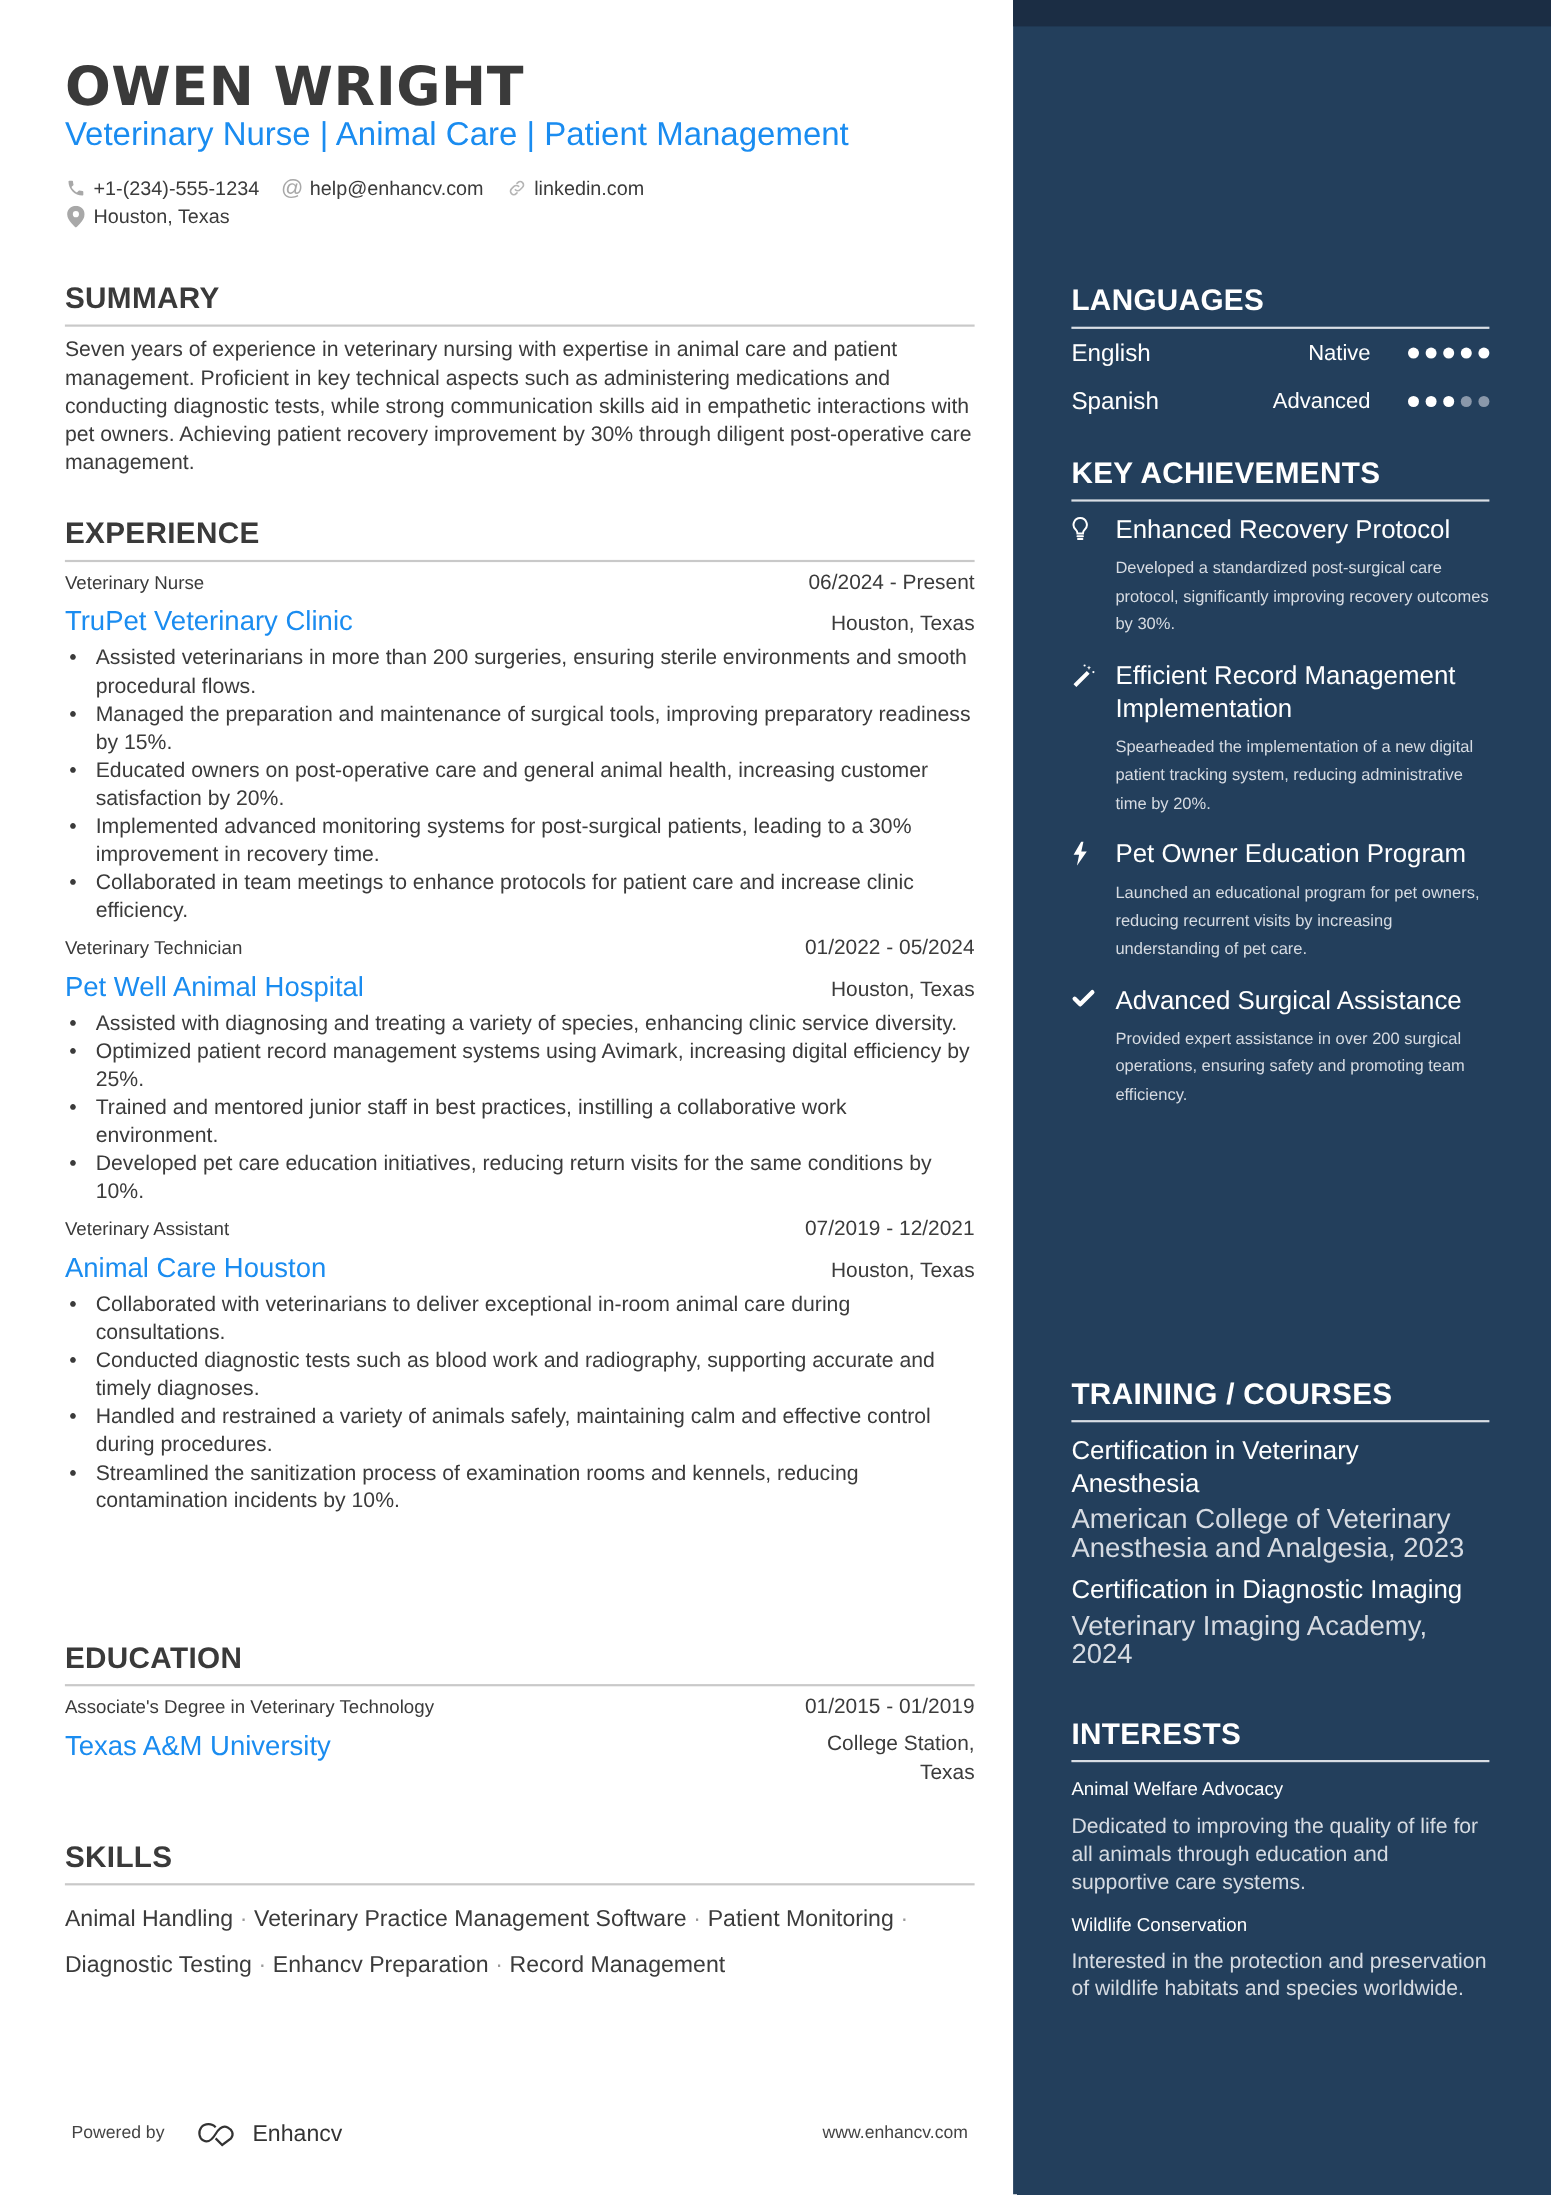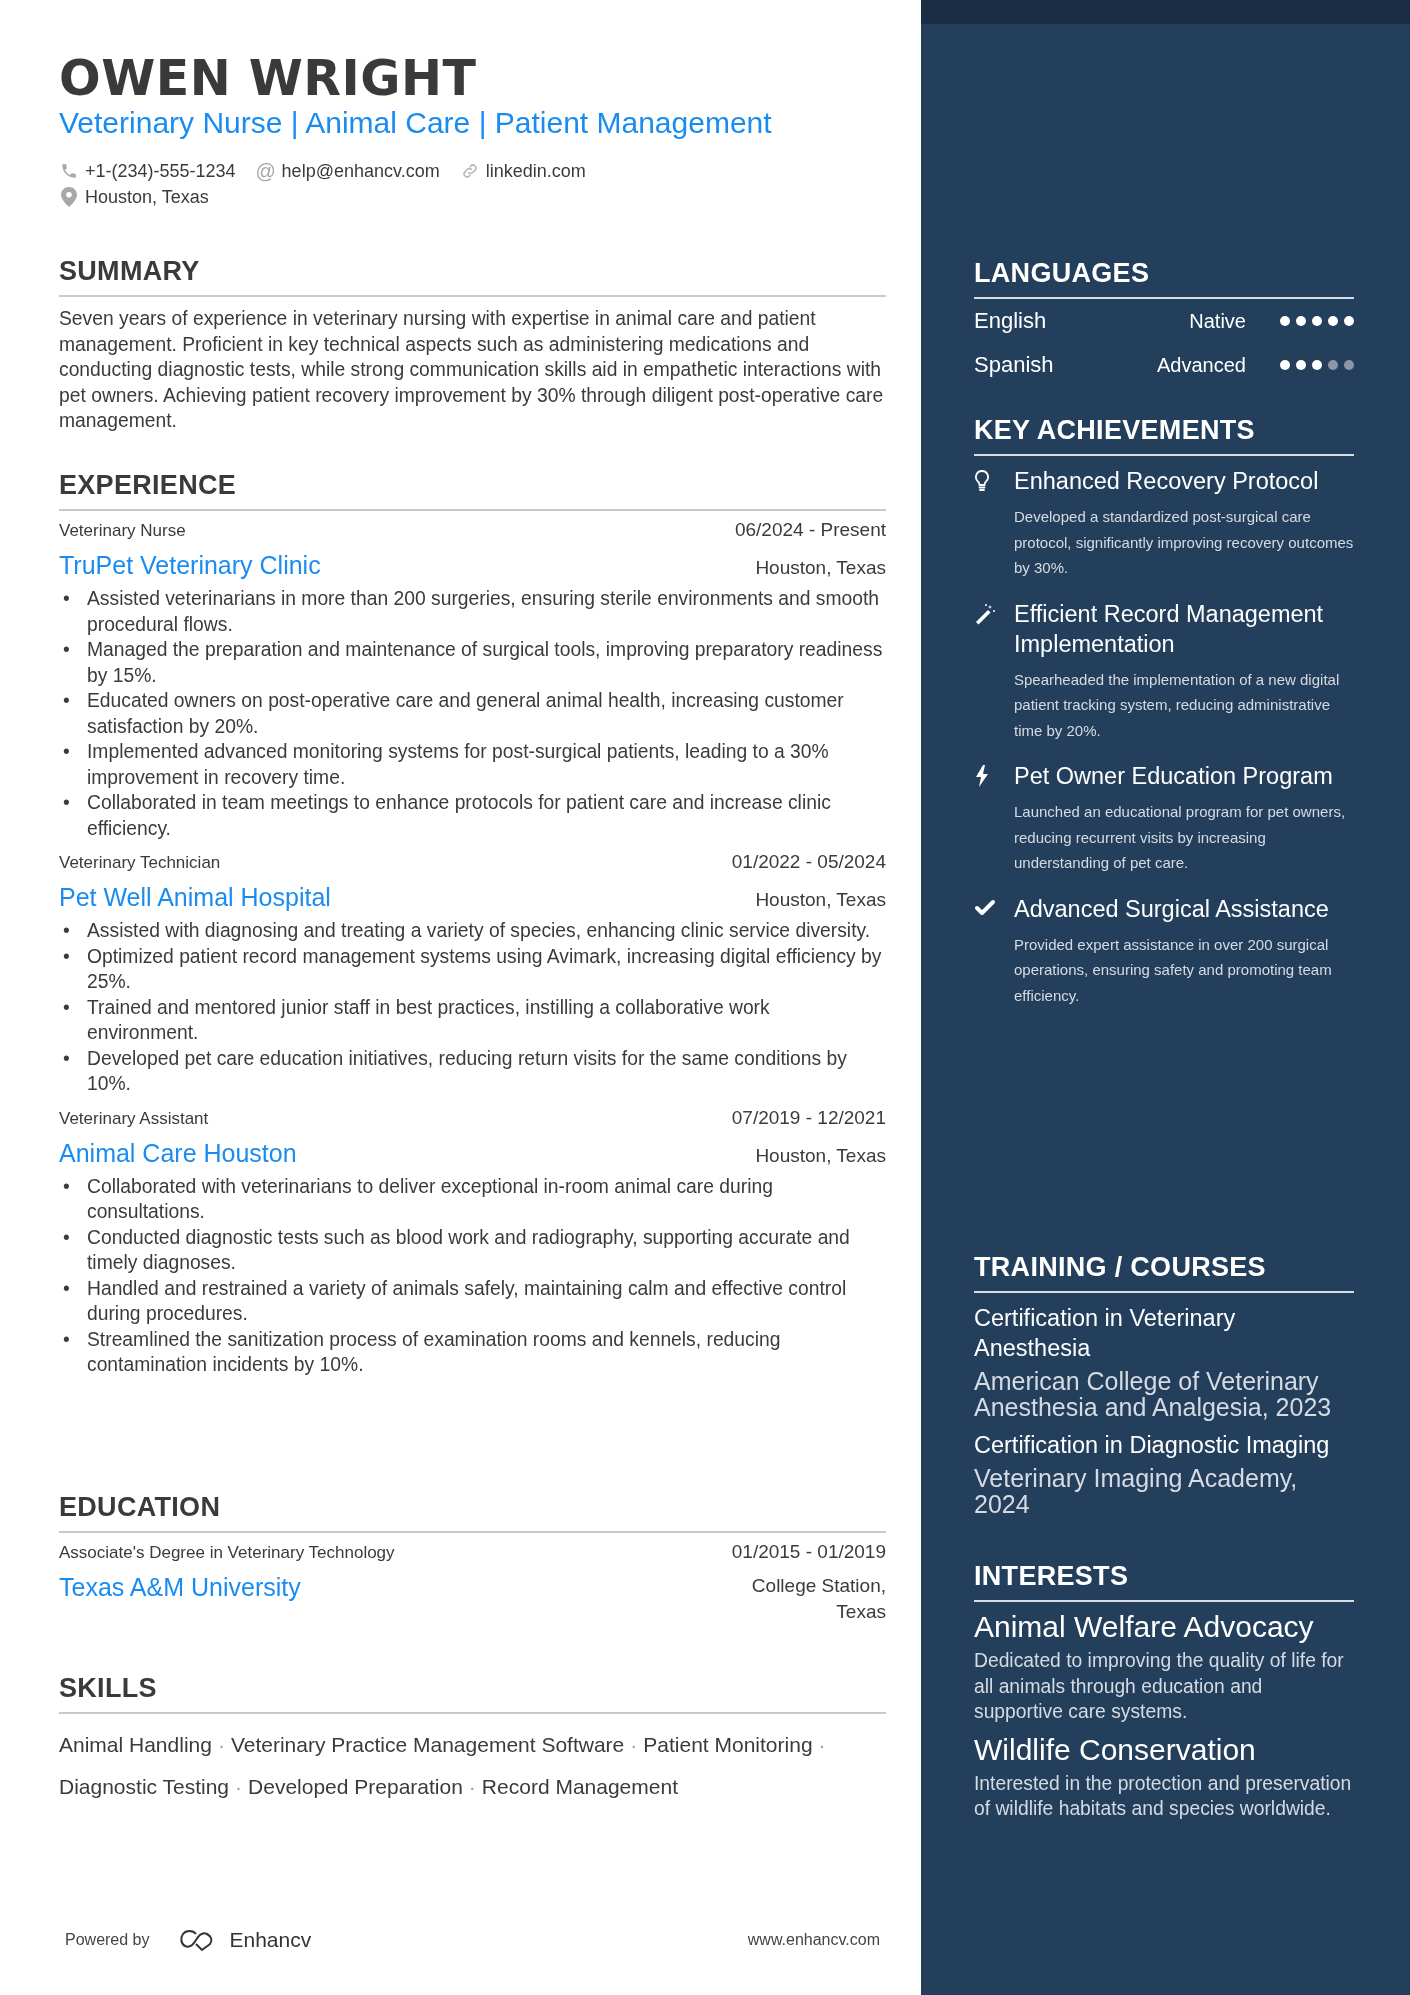--- a/index.html
+++ b/index.html
@@ -68,21 +68,21 @@
   .ach-icon { width: 40px; flex: none; padding-top: 4px; color: #ffffff; }
   .ach-body { flex: 1; }
   .ach-title { font-size: 23.5px; line-height: 30px; color: #ffffff; }
   .ach-desc { margin-top: 8px; font-size: 15px; line-height: 25.5px; color: #d6dbe2; margin-bottom: 8px; }
 
   .training { top: 1252px; }
   .course-title { font-size: 23.5px; line-height: 30px; color: #ffffff; margin-top: 10px; }
   .course-sub { margin-top: 6px; font-size: 25px; line-height: 25.5px; color: #d6dbe2; margin-bottom: 6px; }
 
   .interests { top: 1561px; }
-  .int-title { font-size: 30px; line-height: 30px; color: #ffffff; margin-top: 10px; }
+  .int-title { font-size: 17px; line-height: 30px; color: #ffffff; margin-top: 10px; }
   .int-desc { margin-top: 6px; font-size: 19.3px; line-height: 25.5px; color: #d6dbe2; margin-bottom: 8px; }
 </style>
 </head>
 <body>
 
 <div class="sidebar">
   <div class="sidebar-top"></div>
 </div>
 
 <div class="main">
@@ -204,21 +204,21 @@
   </section>
 
   <section class="skills">
     <h2 class="section-title">SKILLS</h2>
     <div class="rule"></div>
     <div class="skills-list">
       <div>
         <span>Animal Handling</span><span class="skill-sep">·</span><span>Veterinary Practice Management Software</span><span class="skill-sep">·</span><span>Patient Monitoring</span><span class="skill-sep">·</span>
       </div>
       <div>
-        <span>Diagnostic Testing</span><span class="skill-sep">·</span><span>Developed Preparation</span><span class="skill-sep">·</span><span>Record Management</span>
+        <span>Diagnostic Testing</span><span class="skill-sep">·</span><span>Enhancv Preparation</span><span class="skill-sep">·</span><span>Record Management</span>
       </div>
     </div>
   </section>
 </div>
 
 <div class="footer">
   <div class="footer-left">
     <span>Powered by</span>
     <span class="brand">
       <svg width="46" height="24" viewBox="0 0 46 24" fill="none" stroke="#333" stroke-width="2">

